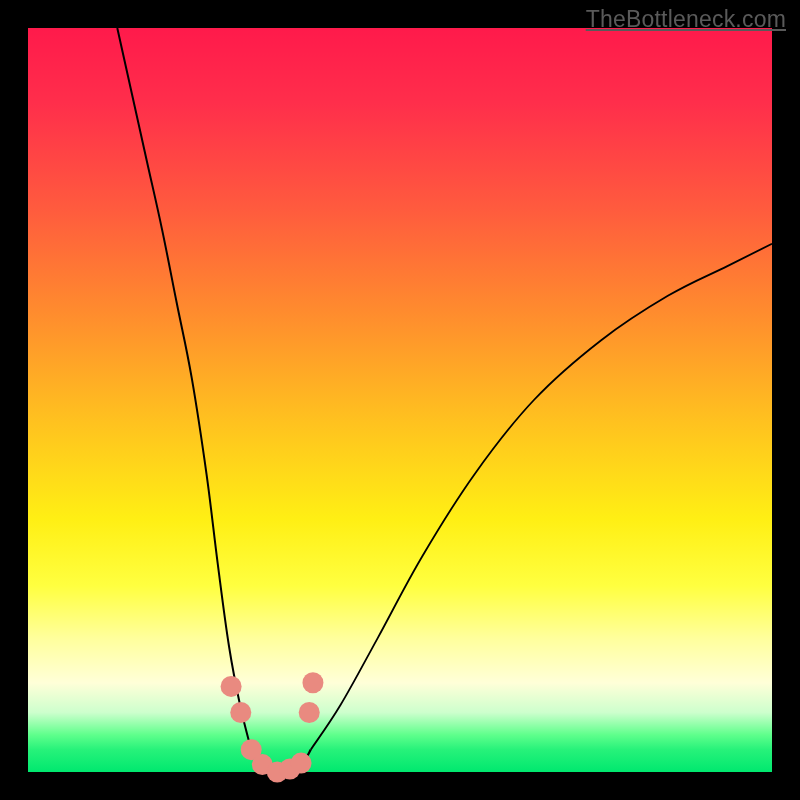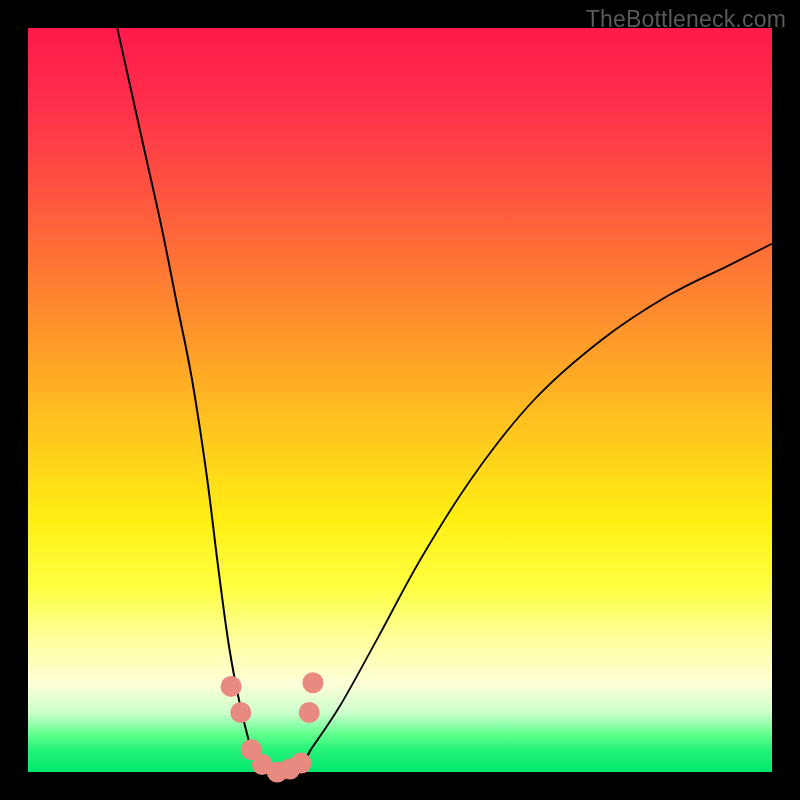--- a/index.html
+++ b/index.html
@@ -13,20 +13,21 @@
   }
   .watermark {
     position: absolute;
     top: 6px;
     right: 14px;
     color: #5a5a5a;
     font-family: Arial, Helvetica, sans-serif;
     font-size: 23px;
     letter-spacing: 0.2px;
     z-index: 5;
+    text-decoration: underline;
   }
   .plot {
     position: absolute;
     left: 28px;
     top: 28px;
     width: 744px;
     height: 744px;
     background: linear-gradient(to bottom,
       #ff1a4b 0%,
       #ff2e4b 10%,

